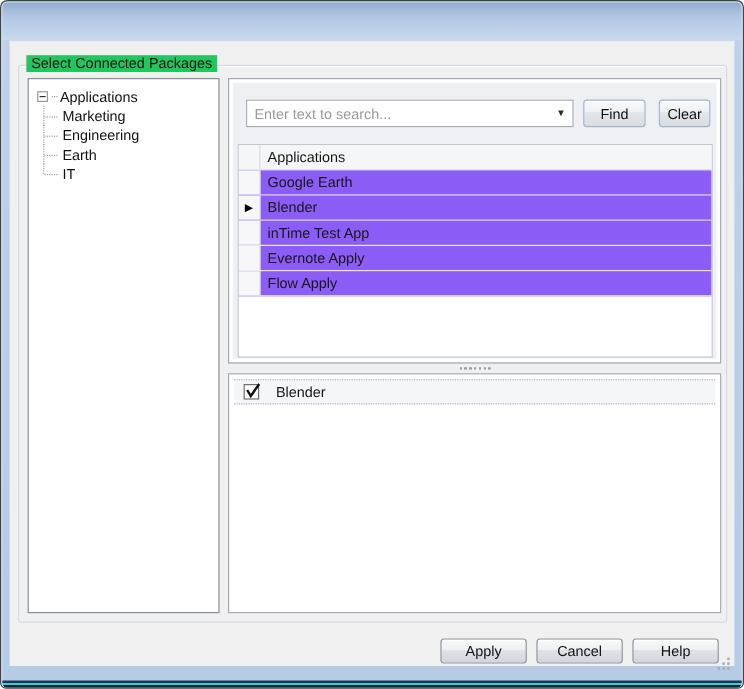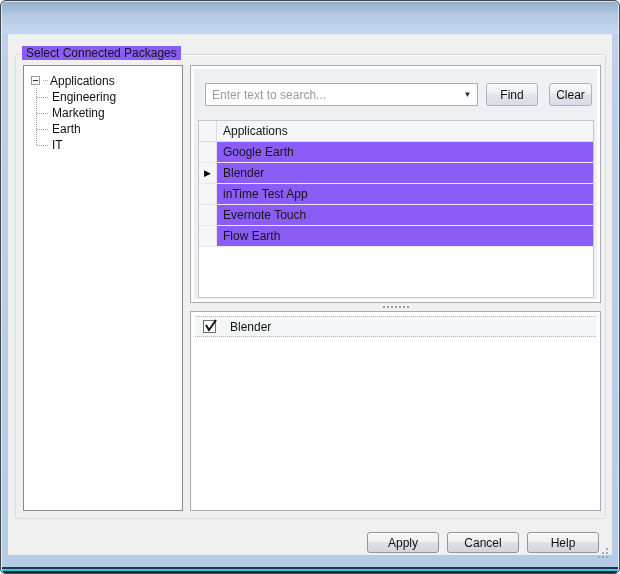--- a/index.html
+++ b/index.html
@@ -26,21 +26,21 @@
   .close-x { color:#fff; font-weight:bold; font-size:11px; line-height:1;
     text-shadow:0 1px 1px rgba(60,0,0,.7); }
 
   
   .client { position:absolute; left:7px; top:33px; right:7px; bottom:18px; background:#f0f0f1;
     border-top:1px solid #e7ebef; }
 
   
   .groupbox { position:absolute; left:7px; top:19px; right:6px; bottom:36px;
     border:1px solid #d7dce1; border-radius:3px; box-shadow:inset 0 1px 0 rgba(255,255,255,.7); }
-  .legend { position:absolute; top:-9px; left:6px; background:#8b5cf6; padding:0 4px; color:#141414; }
+  .legend { position:absolute; top:-9px; left:6px; background:#22c55e; padding:0 4px; color:#141414; }
 
   
   .tree-panel { position:absolute; left:7px; top:10px; width:160px; bottom:7px;
     background:#fff; border:1px solid #848d96; padding:6px 4px; }
   .tree-root-row { display:flex; align-items:center; height:17px; }
   .expander { width:9px; height:9px; background:#fff; border:1px solid #999; position:relative;
     margin:0 3px 0 3px; flex:0 0 auto; }
   .expander::after { content:""; position:absolute; left:1px; right:1px; top:3px; height:1px; background:#333; }
   .tree-stub { width:5px; border-top:1px dotted #9aa0a6; margin-right:2px; }
   .tree-label { color:#111; }
@@ -117,24 +117,24 @@
       <span class="legend">Select Connected Packages</span>
 
       <div class="tree-panel">
         <div class="tree-root-row">
           <span class="expander"></span>
           <span class="tree-stub"></span>
           <span class="tree-label">Applications</span>
         </div>
         <div class="tree-children">
           <div class="tree-child">
+            <span class="tree-label">Marketing</span>
+          </div>
+          <div class="tree-child">
             <span class="tree-label">Engineering</span>
-          </div>
-          <div class="tree-child">
-            <span class="tree-label">Marketing</span>
           </div>
           <div class="tree-child">
             <span class="tree-label">Earth</span>
           </div>
           <div class="tree-child">
             <span class="tree-label">IT</span>
           </div>
         </div>
       </div>
 
@@ -164,25 +164,25 @@
                 <span class="cur-arrow">▶</span>
               </span>
               <span class="cell">Blender</span>
             </div>
             <div class="grid-row">
               <span class="ind-cell"></span>
               <span class="cell">inTime Test App</span>
             </div>
             <div class="grid-row">
               <span class="ind-cell"></span>
-              <span class="cell">Evernote Touch</span>
-            </div>
-            <div class="grid-row">
-              <span class="ind-cell"></span>
-              <span class="cell">Flow Earth</span>
+              <span class="cell">Evernote Apply</span>
+            </div>
+            <div class="grid-row">
+              <span class="ind-cell"></span>
+              <span class="cell">Flow Apply</span>
             </div>
           </div>
         </div>
 
         <div class="splitter">
           <span class="grip"></span>
         </div>
 
         <div class="panel bottom-panel">
           <div class="check-row">

